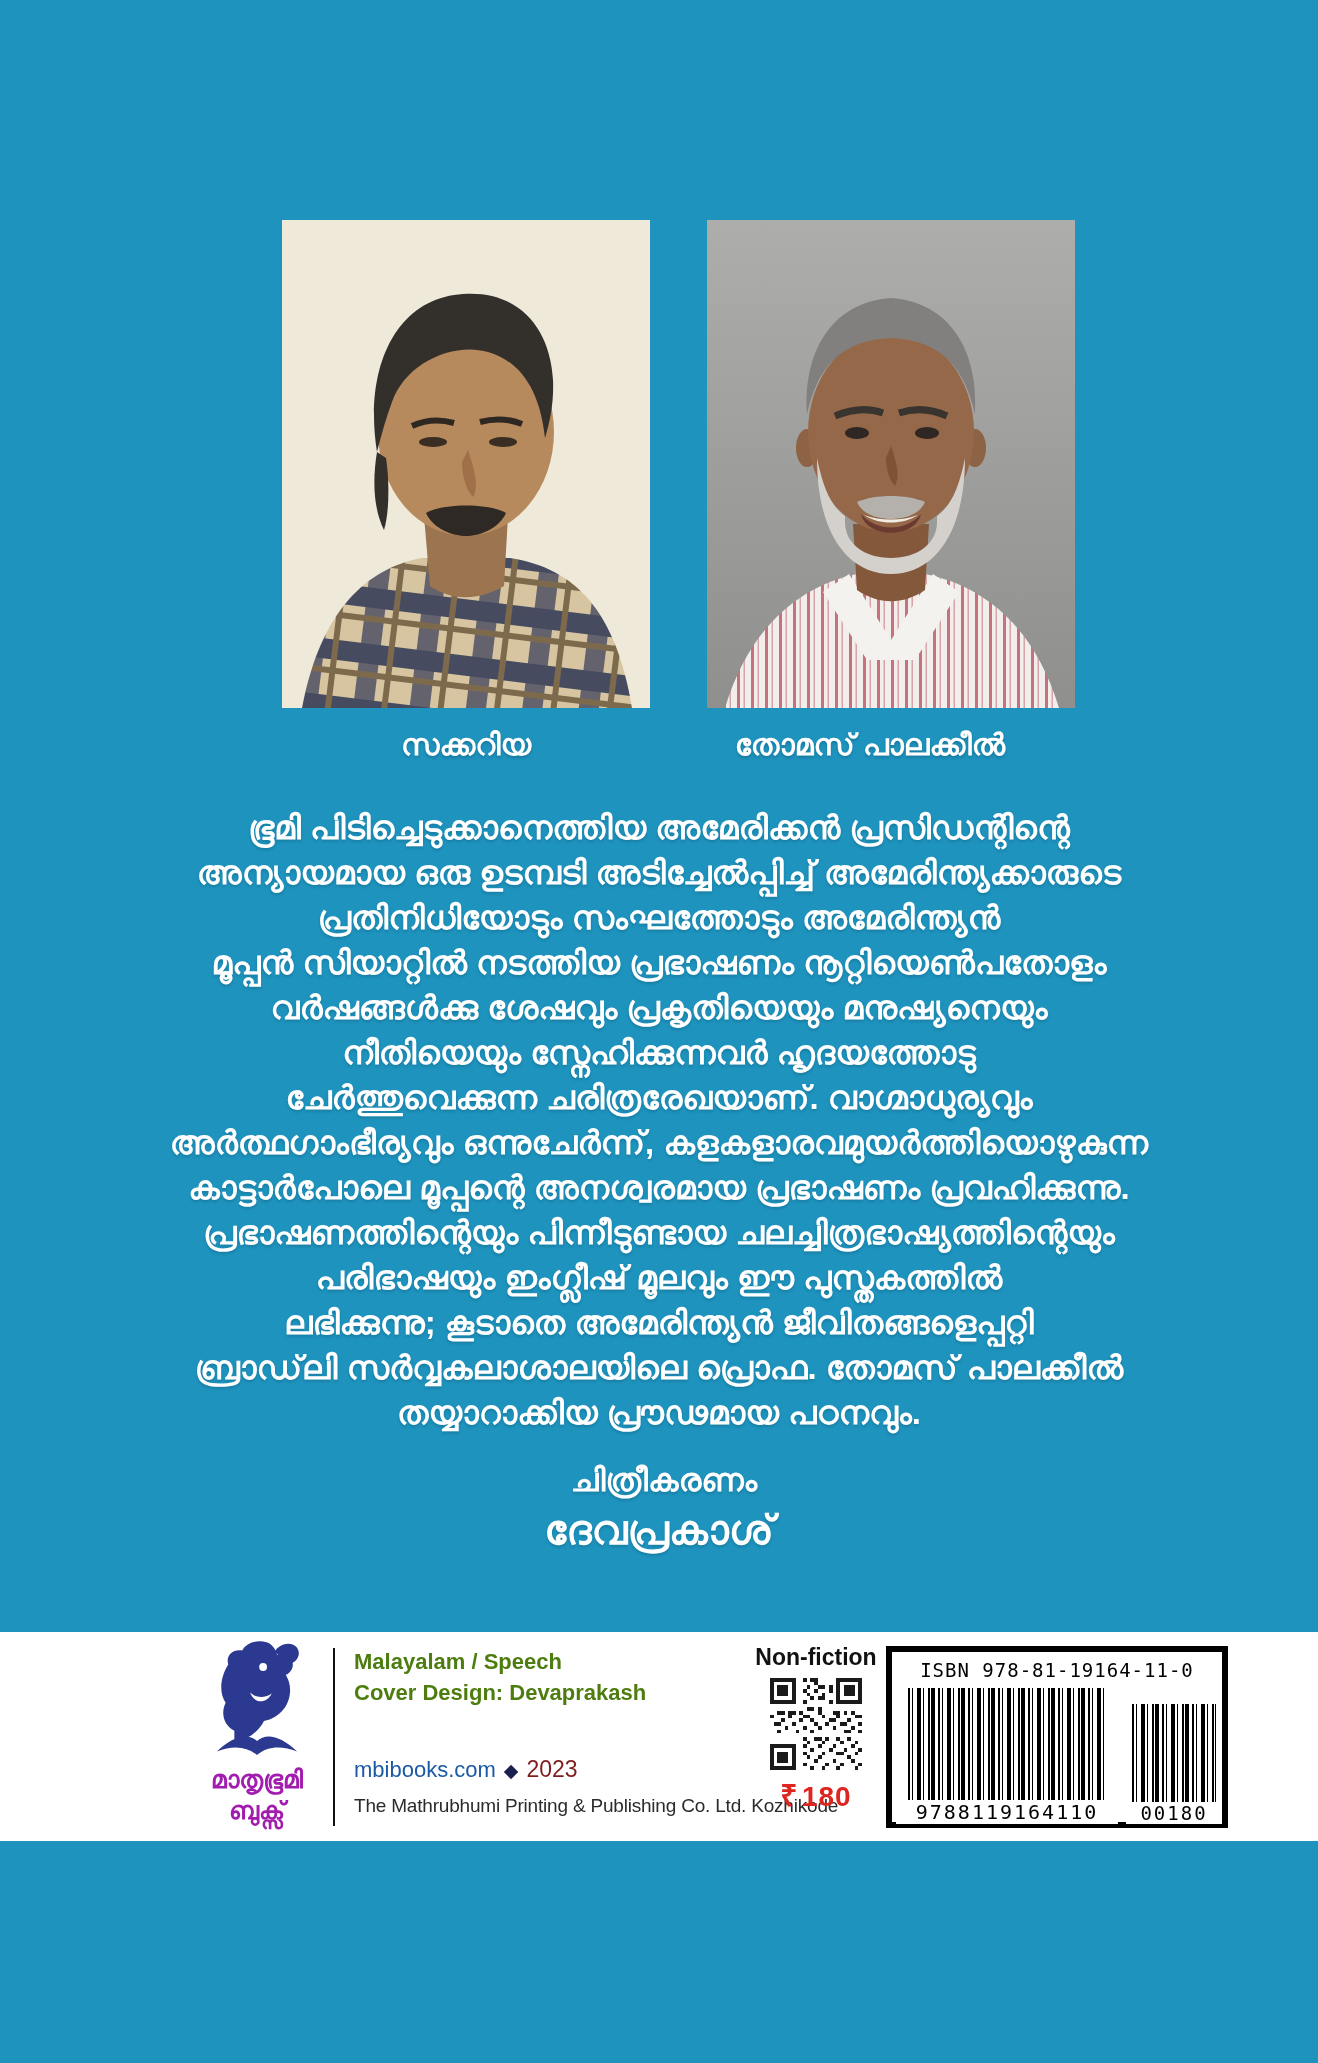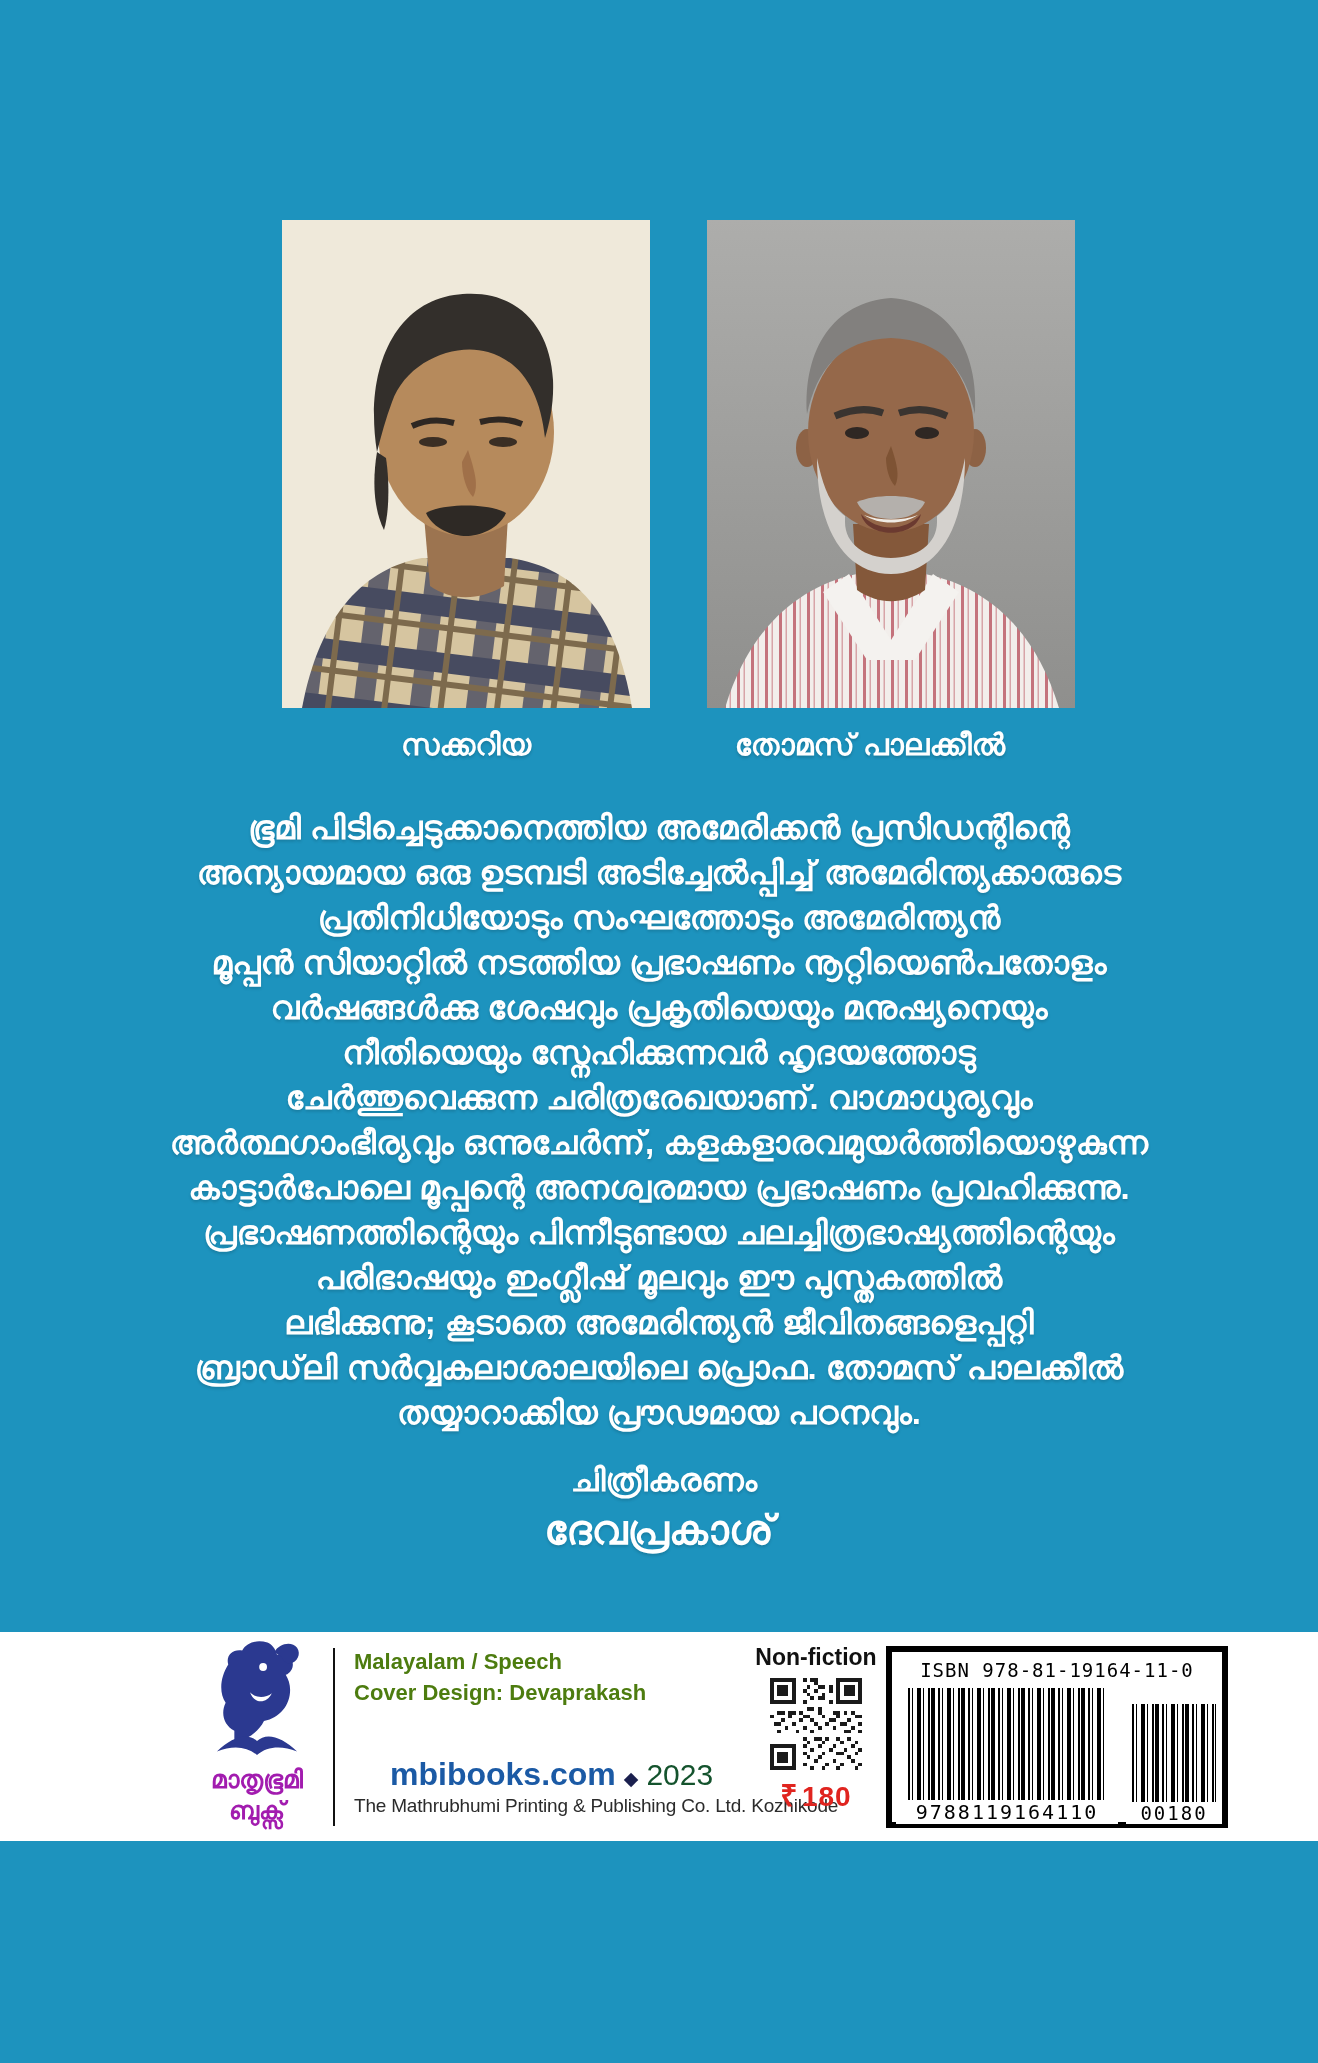--- a/index.html
+++ b/index.html
@@ -25,23 +25,23 @@
   .credits .label{font-size:32px;font-weight:bold;padding-left:10px;}
   .credits .name{font-size:41px;font-weight:bold;margin-top:8px;}
   .footer{position:absolute;left:0;top:1632px;width:1318px;height:209px;background:var(--color-footer-bg);color:var(--color-dark-text);}
   .logo-icon{position:absolute;left:203px;top:8px;width:108px;height:122px;}
   .logo-icon svg{width:100%;height:100%;display:block;}
   .logo-text{position:absolute;left:172px;top:132px;width:170px;text-align:center;
     font-weight:bold;color:#a21caf;font-size:25px;line-height:31px;}
   .divider{position:absolute;left:333px;top:16px;width:2px;height:178px;background:#111;}
   .info{position:absolute;left:354px;top:14px;font-size:22px;line-height:31px;font-weight:bold;color:#4d7c0f;}
   .website-row{position:absolute;left:354px;top:124px;white-space:nowrap;}
-  .website{color:var(--color-website-blue);font-weight:bold;font-size:32px;margin-left:36px;}
+  .website{color:var(--color-website-blue);font-weight:normal;font-size:22px;}
   .sep-icon{color:#1a1f4e;font-size:19px;margin:0 8px;}
-  .year{color:#14532d;font-size:30px;}
+  .year{color:#7f1d1d;font-size:23px;}
   .publisher-line{position:absolute;left:354px;top:163px;font-size:19px;color:#2b2b2b;letter-spacing:-.2px;}
   .genre{position:absolute;left:733px;top:12px;width:166px;text-align:center;font-size:23px;font-weight:bold;color:#111;}
   .qr{position:absolute;left:770px;top:46px;width:92px;height:92px;}
   .qr svg{width:100%;height:100%;display:block;}
   .price{position:absolute;left:733px;top:142px;width:166px;text-align:center;color:var(--color-price-red);font-weight:bold;}
   .price .cur{font-size:30px;}
   .price .val{font-size:28px;letter-spacing:1px;}
   .isbn-box{position:absolute;left:886px;top:14px;width:342px;height:182px;border:6px solid #000000;background:#fff;}
   .isbn-label{position:absolute;left:0;top:7px;width:100%;text-align:center;
     font-family:"DejaVu Sans Mono",monospace;font-size:19px;letter-spacing:1px;color:#000;}

